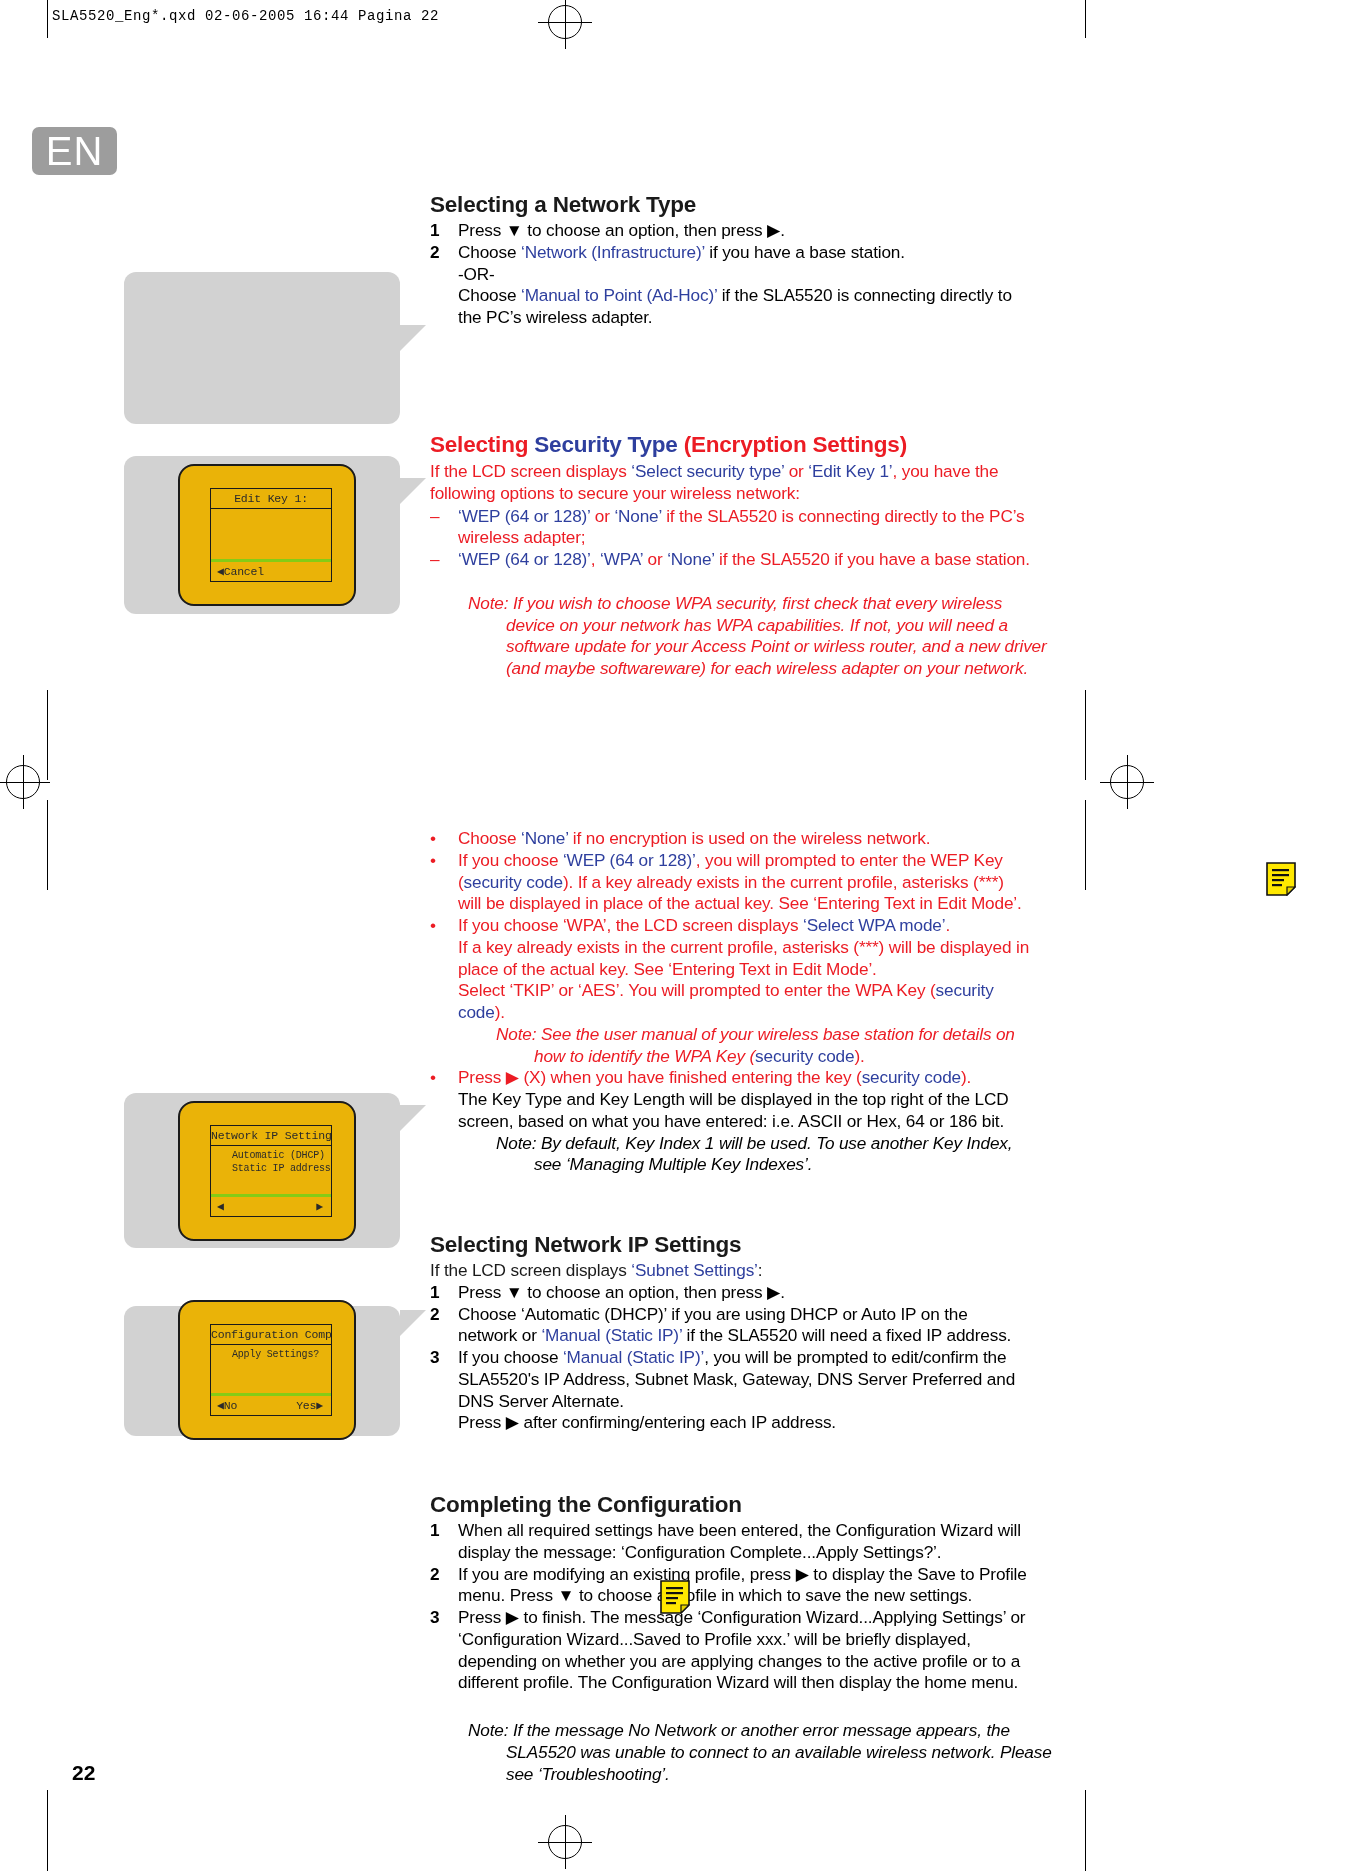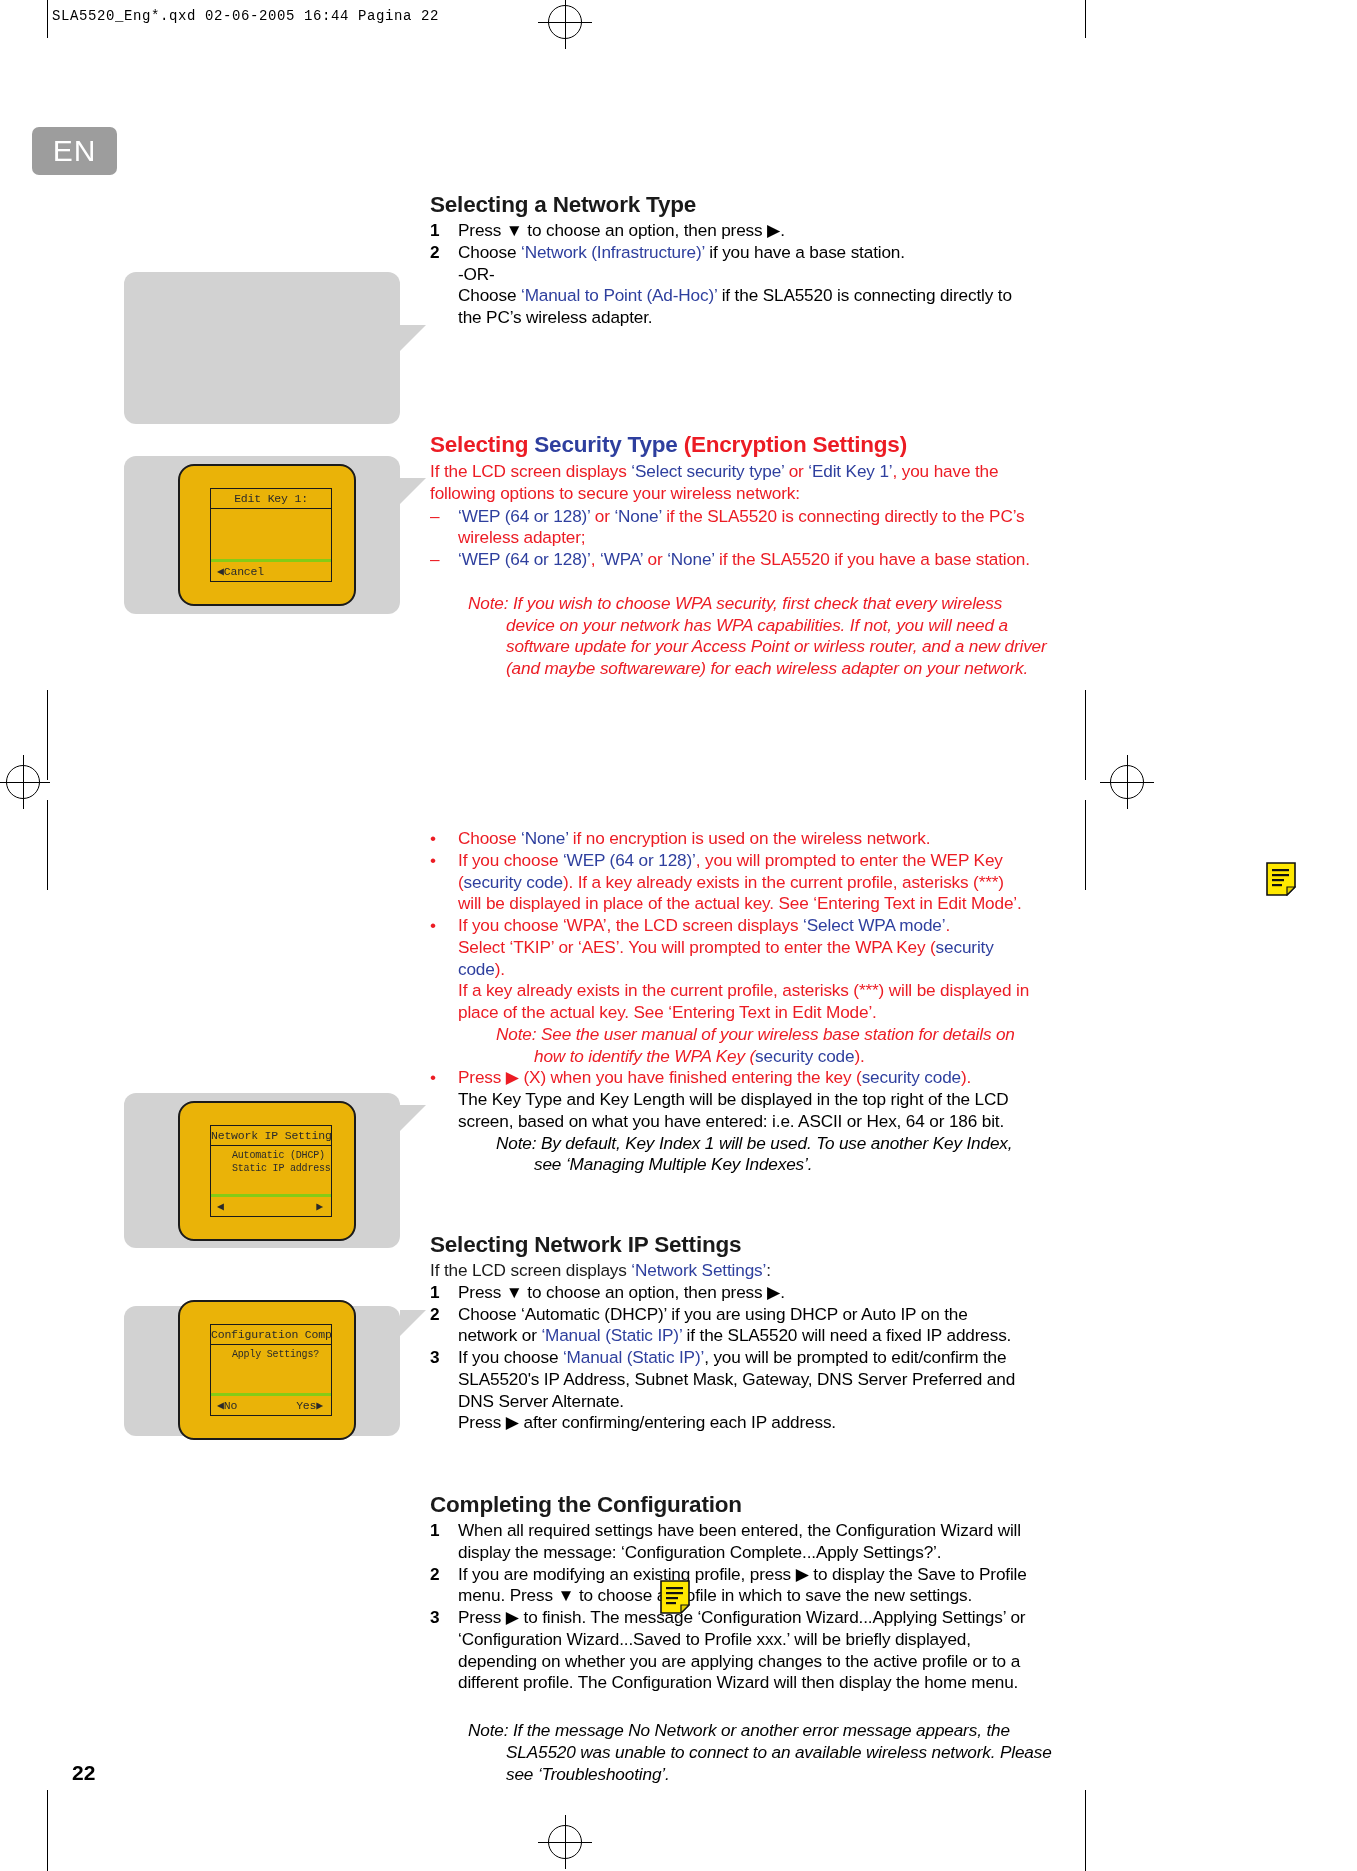--- a/index.html
+++ b/index.html
@@ -59,21 +59,21 @@
   
   .lang-tab {
     position: absolute;
     left: 32px;
     top: 127px;
     width: 85px;
     height: 48px;
     background: #9d9d9d;
     border-radius: 7px;
     color: #ffffff;
-    font-size: 30px;
+    font-size: 40px;
     font-weight: 400;
     letter-spacing: 1px;
     display: flex;
     align-items: center;
     justify-content: center;
   }
 
   
   .page-num {
     position: absolute;
@@ -353,24 +353,24 @@
         <span>If you choose </span><span class="blue">‘WEP (64 or 128)’</span><span>, you will prompted to enter the WEP Key (</span><span class="blue">security code</span><span>). If a key already exists in the current profile, asterisks (***) will be displayed in place of the actual key. See ‘Entering Text in Edit Mode’.</span>
       </div>
     </div>
 
     <div class="row">
       <div class="mark plain red">•</div>
       <div class="txt red">
         <div>
           <span>If you choose ‘WPA’, the LCD screen displays </span><span class="blue">‘Select WPA mode’</span><span>.</span>
         </div>
+        <div>If a key already exists in the current profile, asterisks (***) will be displayed in place of the actual key. See ‘Entering Text in Edit Mode’.</div>
         <div>
           <span>Select ‘TKIP’ or ‘AES’. You will prompted to enter the WPA Key (</span><span class="blue">security code</span><span>).</span>
         </div>
-        <div>If a key already exists in the current profile, asterisks (***) will be displayed in place of the actual key. See ‘Entering Text in Edit Mode’.</div>
         <div class="note-blk note-indent" style="margin-left:38px;">
           <span class="red">Note: See the user manual of your wireless base station for details on how to identify the WPA Key (</span><span class="blue" style="font-style:normal;">security code</span><span class="red" style="font-style:normal;">).</span>
         </div>
       </div>
     </div>
 
     <div class="row">
       <div class="mark plain red">•</div>
       <div class="txt">
         <div class="red">
@@ -378,21 +378,21 @@
         </div>
         <div>The Key Type and Key Length will be displayed in the top right of the LCD screen, based on what you have entered: i.e. ASCII or Hex, 64 or 186 bit.</div>
         <div class="note-blk note-indent" style="margin-left:38px;">Note: By default, Key Index 1 will be used. To use another Key Index, see ‘Managing Multiple Key Indexes’.</div>
       </div>
     </div>
   </div>
 
   <div class="col" style="top:1232px; width:600px;">
     <h2 class="sec">Selecting Network IP Settings</h2>
     <div class="p">
-      <span>If the LCD screen displays </span><span class="blue">‘Network Settings’</span><span>:</span>
+      <span>If the LCD screen displays </span><span class="blue">‘Subnet Settings’</span><span>:</span>
     </div>
 
     <div class="row">
       <div class="mark">1</div>
       <div class="txt">Press ▼ to choose an option, then press ▶.</div>
     </div>
 
     <div class="row">
       <div class="mark">2</div>
       <div class="txt">

